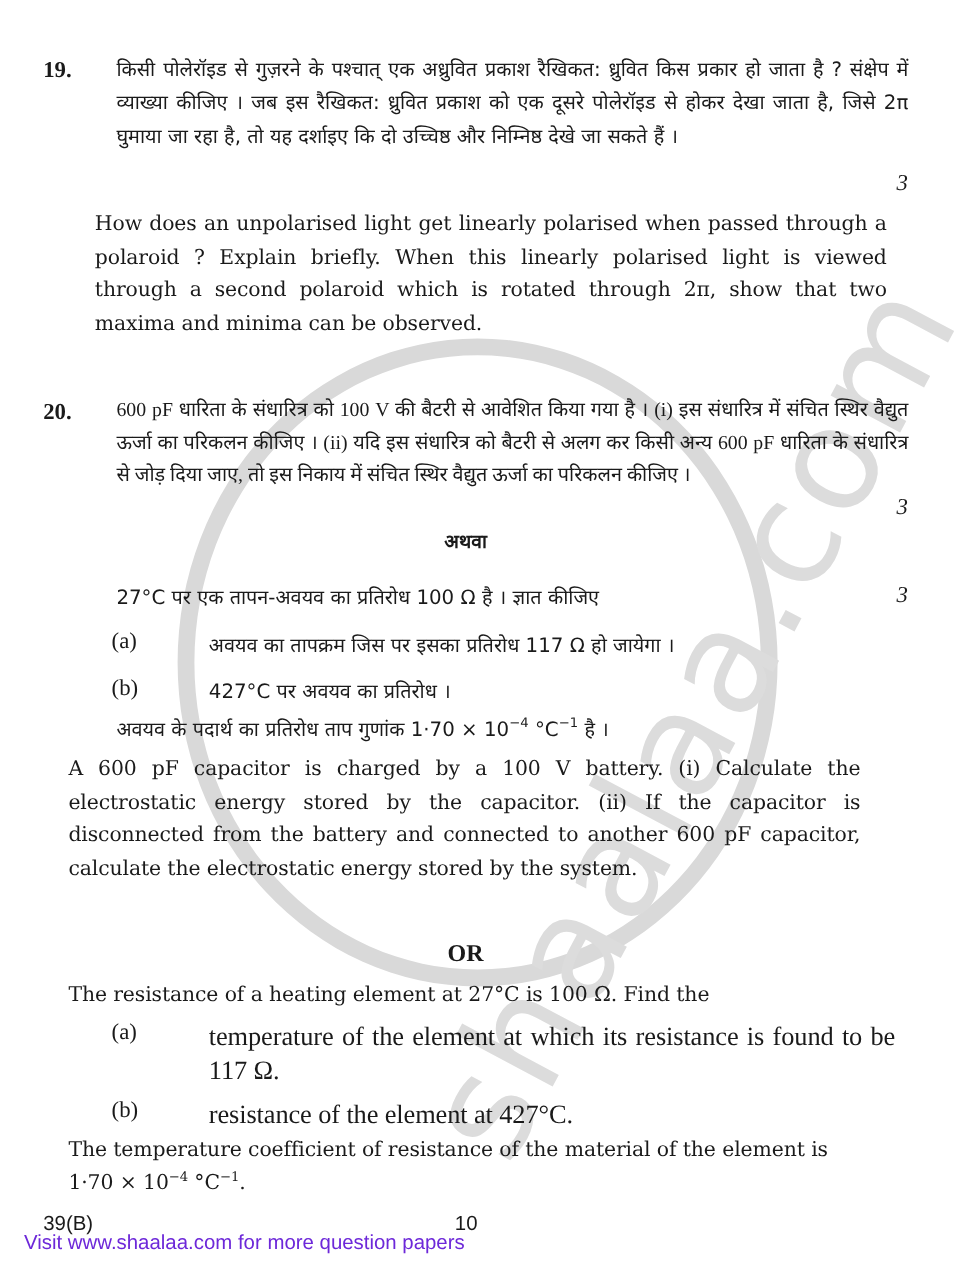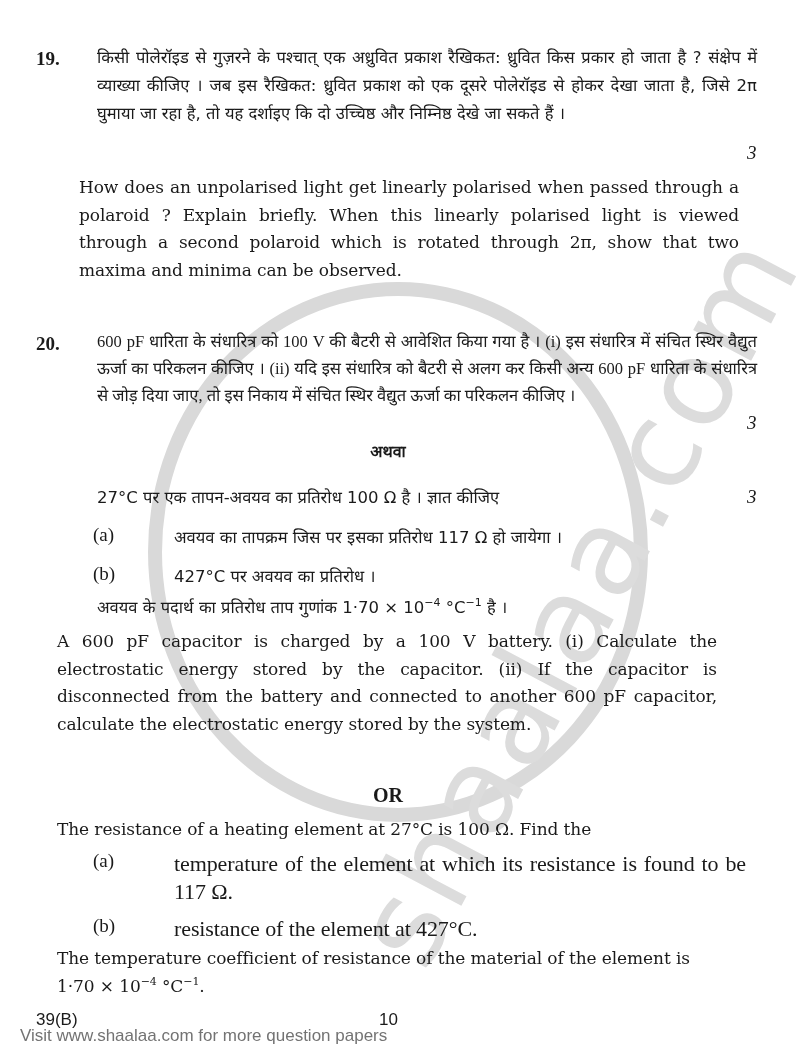--- a/index.html
+++ b/index.html
@@ -145,21 +145,21 @@
       top: 1010px;
       font-family: "Liberation Sans", "DejaVu Sans", sans-serif;
       font-size: 17px;
     }
     .footer-visit {
       position: absolute;
       left: 20px;
       top: 1026px;
       font-family: "Liberation Sans", "DejaVu Sans", sans-serif;
       font-size: 17px;
-      color: #737373;
+      color: #6d28d9;
     }
   </style>
 </head>
 <body>
 
 <div class="page">
 
   <div class="watermark"></div>
   <div class="watermark-text">shaalaa.com</div>
 

